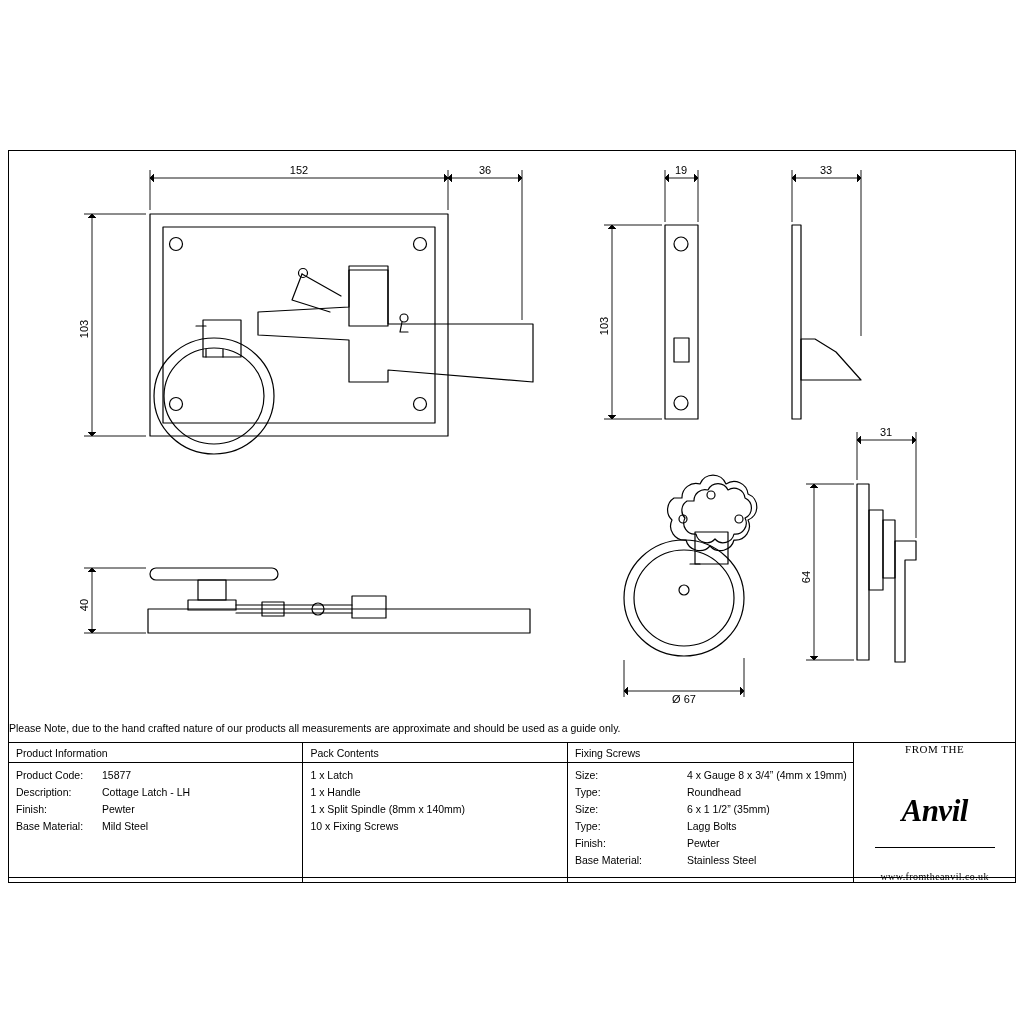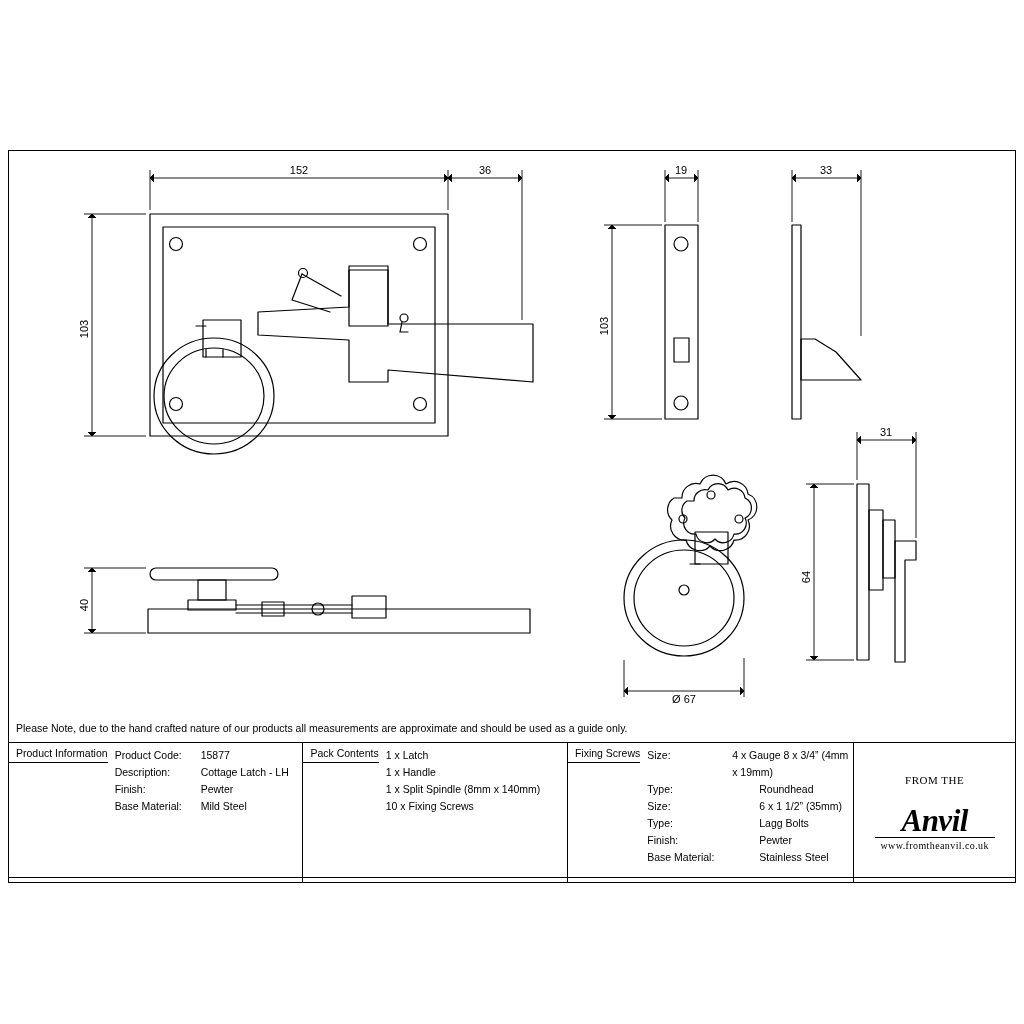--- a/index.html
+++ b/index.html
@@ -42,40 +42,39 @@
     position: absolute;
     left: 8px;
     top: 713px;
     width: 1008px;
     height: 30px;
     border: 1px solid #000;
     border-top: none;
     box-sizing: border-box;
     display: flex;
     align-items: center;
-    padding-left: 7px;
     font-size: 10.5px;
   }
   
   #info-table {
     position: absolute;
     left: 8px;
     top: 743px;
     width: 1008px;
     height: 140px;
     border: 1px solid #000;
     border-top: none;
     box-sizing: border-box;
     display: flex;
   }
   .col {
     border-right: 1px solid #000;
     box-sizing: border-box;
     display: flex;
-    flex-direction: row;
+    flex-direction: column;
   }
   .col-head {
     height: 20px;
     border-bottom: 1px solid #000;
     display: flex;
     align-items: center;
     padding-left: 7px;
     font-size: 10.5px;
     box-sizing: border-box;
   }
@@ -92,21 +91,21 @@
   .kv2 .k { width: 112px; }
   .li { line-height: 17px; }
   #col-product { width: 295px; }
   #col-pack { width: 265px; justify-content: flex-end; }
   #col-screws { width: 287px; }
   #col-logo {
     width: 161px;
     border-right: none;
     display: flex;
     align-items: center;
-    justify-content: center;
+    justify-content: space-between;
     flex-direction: column;
   }
   .logo-top {
     font-size: 11px;
     letter-spacing: .5px;
     font-family: "Liberation Serif", serif;
   }
   .logo-main {
     font-family: "Liberation Serif", serif;
     font-size: 31px;

